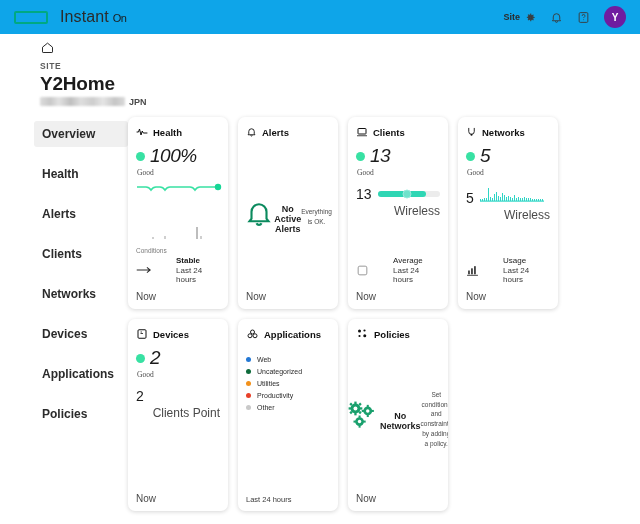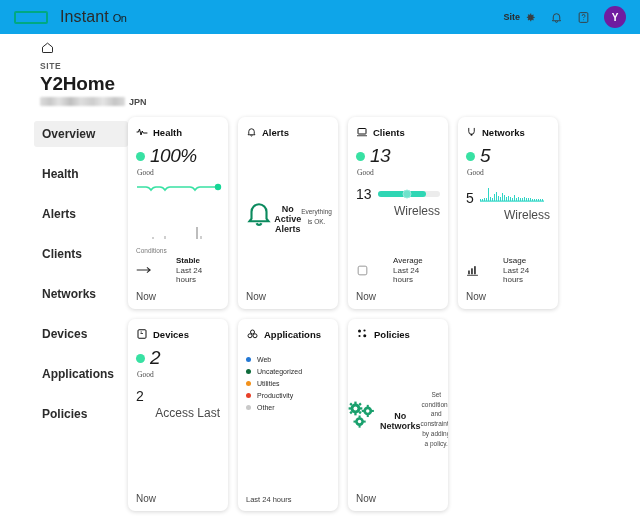--- a/index.html
+++ b/index.html
@@ -436,21 +436,21 @@
       <div class="metric-row">
         <span class="dot"></span>
         <span class="metric-big">2</span>
       </div>
       <div class="metric-status">Good</div>
 
       <div class="sub-metric">
         <div class="sub-row">
           <span class="sub-num">2</span>
         </div>
-        <div class="sub-label">Access Last</div>
+        <div class="sub-label">Clients Point</div>
       </div>
 
       <div class="card-footer">
         <div class="now-label">Now</div>
       </div>
     </div>
 
     <div class="card" style="grid-column: span 1;">
       <div class="card-head">
         <span class="card-icon">

